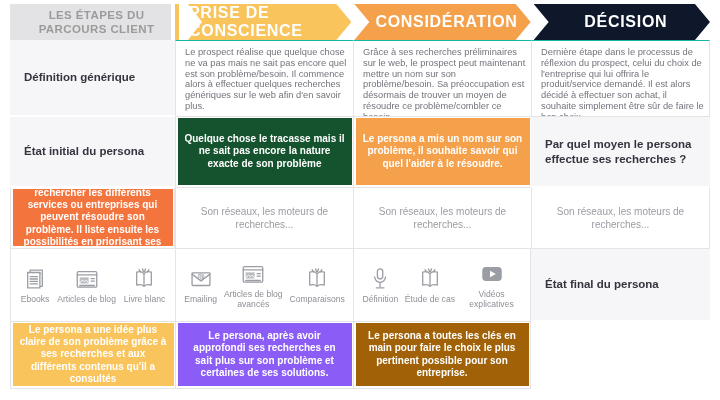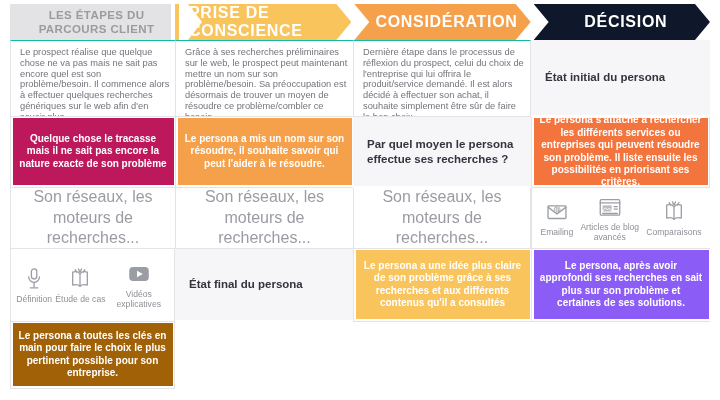--- a/index.html
+++ b/index.html
@@ -28,21 +28,21 @@
     grid-template-rows:77px 71px 61px 73px 67px; }
   .cell { overflow:hidden; }
   .lbl { background:#F6F6F8; border-bottom:2px solid #fff; display:flex; align-items:center;
     font-weight:bold; color:#35343E; font-size:11.5px; line-height:1.25;
     padding:0 6px 0 14px; }
   .txt { background:#fff; border-left:1px solid #E4E4E7; border-bottom:1px solid #E4E4E7;
     color:#73737C; font-size:9.3px; line-height:1.16; padding:6px 5px 4px 9px; }
   .bt { border-top:1px solid #14b8a6; }
   .br { border-right:1px solid #E4E4E7; }
   .mid { display:flex; align-items:center; justify-content:center; text-align:center;
-    color:#9B9BA3; font-size:16px; line-height:1.3; padding:4px 14px; }
+    color:#9B9BA3; font-size:10px; line-height:1.3; padding:4px 14px; }
   .colored { background:#fff; border-left:1px solid #E4E4E7; border-bottom:1px solid #E4E4E7;
     padding:1px 1.5px 2px 1.5px; }
   .fill { width:100%; height:100%; display:flex; align-items:center; justify-content:center;
     text-align:center; color:#fff; font-weight:bold; font-size:10px; line-height:1.24;
     padding:3px 6px; }
   .icons { display:flex; align-items:center; justify-content:space-evenly;
     padding:4px 2px; }
   .ct { display:flex; flex-direction:column; align-items:center; gap:3px; max-width:60px; }
   .ct svg { width:26px; height:26px; flex:none; }
   .ct-label { color:#8F8F97; font-size:8.6px; line-height:1.15; text-align:center; }
@@ -108,43 +108,64 @@
         <span class="seg-label">CONSIDÉRATION</span>
       </div>
       <div class="seg seg-last" style="background:#0f172a">
         <span class="seg-label">DÉCISION</span>
       </div>
     </div>
   </div>
 
   <div class="grid">
 
+    <div class="cell lbl">Définition générique</div>
     <div class="cell txt bt">Le prospect réalise que quelque chose ne va pas mais ne sait pas encore quel est son problème/besoin. Il commence alors à effectuer quelques recherches génériques sur le web afin d'en savoir plus.</div>
     <div class="cell txt bt">Grâce à ses recherches préliminaires sur le web, le prospect peut maintenant mettre un nom sur son problème/besoin. Sa préoccupation est désormais de trouver un moyen de résoudre ce problème/combler ce besoin.</div>
     <div class="cell txt bt br">Dernière étape dans le processus de réflexion du prospect, celui du choix de l'entreprise qui lui offrira le produit/service demandé.  Il est alors décidé à effectuer son achat, il souhaite simplement être sûr de faire le bon choix.</div>
 
     <div class="cell lbl">État initial du persona</div>
     <div class="cell colored">
-      <div class="fill" style="background:#be185d">Quelque chose le tracasse mais il ne sait pas encore la nature exacte de son problème</div>
-    </div>
-    <div class="cell colored">
-      <div class="fill" style="background:#F5A04A">Le persona a mis un nom sur son résoudre, il souhaite savoir qui peut l'aider à le résoudre.</div>
+      <div class="fill" style="background:#14532d">Quelque chose le tracasse mais il ne sait pas encore la nature exacte de son problème</div>
+    </div>
+    <div class="cell colored">
+      <div class="fill" style="background:#F5A04A">Le persona a mis un nom sur son problème, il souhaite savoir qui quel l'aider à le résoudre.</div>
     </div>
     <div class="cell lbl">Par quel moyen le persona effectue ses recherches ?</div>
 
     <div class="cell colored br">
       <div class="fill" style="background:#F4743E">Le persona s'attache à rechercher les différents services ou entreprises qui peuvent résoudre son problème. Il liste ensuite les possibilités en priorisant ses critères.</div>
     </div>
     <div class="cell txt mid">Son réseaux, les moteurs de recherches...</div>
     <div class="cell txt mid">Son réseaux, les moteurs de recherches...</div>
     <div class="cell txt mid br">Son réseaux, les moteurs de recherches...</div>
 
     <div class="cell txt icons">
       <div class="ct">
         <svg viewBox="0 0 32 32">
+            <use href="#i-document"></use>
+          </svg>
+        <div class="ct-label">Ebooks</div>
+      </div>
+      <div class="ct">
+        <svg viewBox="0 0 32 32">
+            <use href="#i-blog"></use>
+          </svg>
+        <div class="ct-label">Articles de blog</div>
+      </div>
+      <div class="ct">
+        <svg viewBox="0 0 32 32">
+            <use href="#i-book"></use>
+          </svg>
+        <div class="ct-label">Livre blanc</div>
+      </div>
+    </div>
+    <div class="cell txt icons">
+      <div class="ct">
+        <svg viewBox="0 0 32 32">
             <use href="#i-email"></use>
           </svg>
         <div class="ct-label">Emailing</div>
       </div>
       <div class="ct">
         <svg viewBox="0 0 32 32">
             <use href="#i-blog"></use>
           </svg>
         <div class="ct-label">Articles de blog avancés</div>
       </div>

